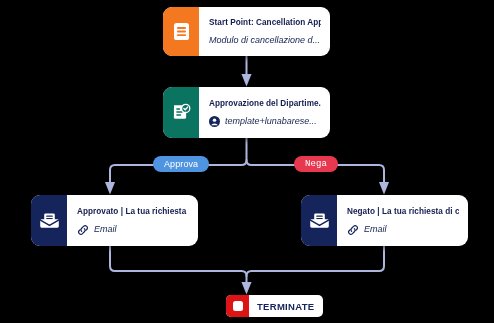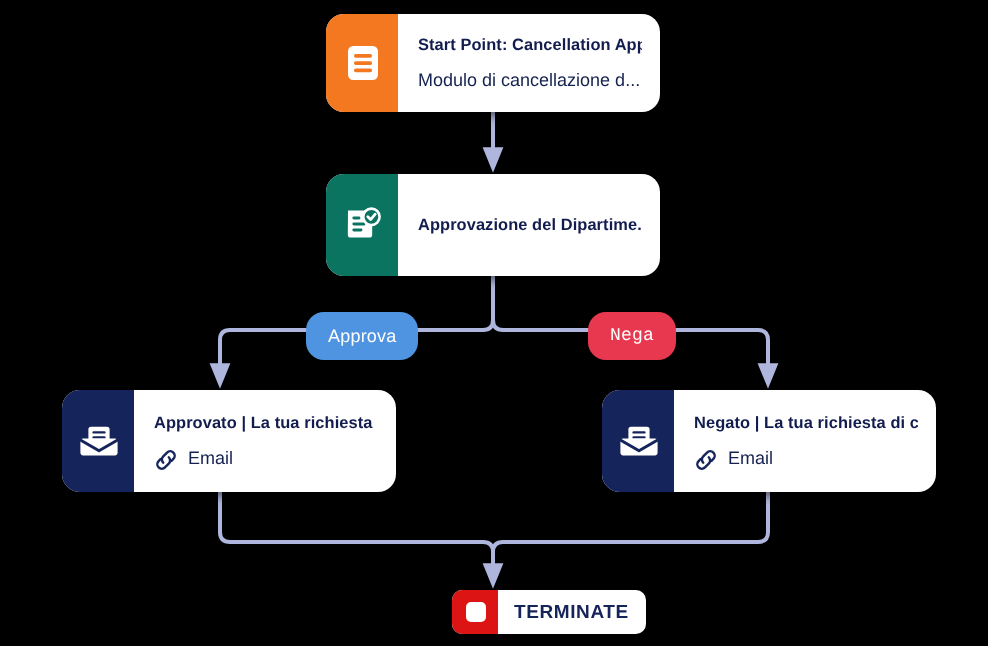--- a/index.html
+++ b/index.html
@@ -62,41 +62,42 @@
   .node-sub {
     margin-top: 5px;
     font-size: 9px;
     color: #152250;
     display: flex;
     align-items: center;
     gap: 5px;
     white-space: nowrap;
     overflow: hidden;
     line-height: 13px;
+    font-style: italic;
   }
   .sub-text { overflow: hidden; text-overflow: clip; white-space: nowrap; }
 
   
   #node-start   { left: 163px; top: 7px;   width: 167px; height: 49px; }
   #node-approve { left: 163px; top: 87px;  width: 167px; height: 51px; }
   #node-left    { left: 31px;  top: 195px; width: 167px; height: 51px; }
   #node-right   { left: 301px; top: 195px; width: 167px; height: 51px; }
 
   #node-start   .node-icon { background: #f47820; }
   #node-approve .node-icon { background: #0a7461; }
   #node-left    .node-icon { background: #16245c; }
   #node-right   .node-icon { background: #16245c; }
 
   
   .pill {
     position: absolute;
     display: flex;
     align-items: center;
     justify-content: center;
-    height: 24px;
+    height: 16px;
     padding: 0 11px;
     border-radius: 9px;
     font-size: 9px;
     color: #ffffff;
     letter-spacing: 0.1px;
     z-index: 5;
   }
   #pill-approve { left: 153px; top: 156px; background: #4f94e0; }
   #pill-deny    { left: 294px; top: 156px; background: #e8384f; font-family: Liberation Mono, monospace; }
 
@@ -185,20 +186,30 @@
         <path d="M2,2.2 h10.5 a1.6,1.6 0 0 1 1.6,1.6 v10.4 a1.6,1.6 0 0 1 -1.6,1.6 h-9 a1.6,1.6 0 0 1 -1.6,-1.6 z" fill="#ffffff"></path>
         <rect x="4.2" y="5.2" width="4" height="1.5" rx="0.7" fill="#0a7461"></rect>
         <rect x="4.2" y="8.2" width="6.5" height="1.5" rx="0.7" fill="#0a7461"></rect>
         <rect x="4.2" y="11.2" width="5" height="1.5" rx="0.7" fill="#0a7461"></rect>
         <circle cx="13.7" cy="5.4" r="4.1" fill="#0a7461" stroke="#ffffff" stroke-width="1.3"></circle>
         <path d="M11.9,5.4 L13.3,6.8 L15.6,4.1" fill="none" stroke="#ffffff" stroke-width="1.4" stroke-linecap="round" stroke-linejoin="round"></path>
       </svg>
     </div>
     <div class="node-body">
       <div class="node-title">Approvazione del Dipartime...</div>
+      <div class="node-sub">
+        <span style="flex:0 0 auto;display:flex;">
+          <svg width="11" height="11" viewBox="0 0 12 12">
+            <circle cx="6" cy="6" r="6" fill="#16245c"></circle>
+            <circle cx="6" cy="4.5" r="1.9" fill="#ffffff"></circle>
+            <path d="M2.3,10.2 a3.9,3.1 0 0 1 7.4,0 z" fill="#ffffff"></path>
+          </svg>
+        </span>
+        <span class="sub-text">template+lunabarese...</span>
+      </div>
     </div>
   </div>
 
   <div class="pill" id="pill-approve">
     <span>Approva</span>
   </div>
   <div class="pill" id="pill-deny">
     <span>Nega</span>
   </div>
 

